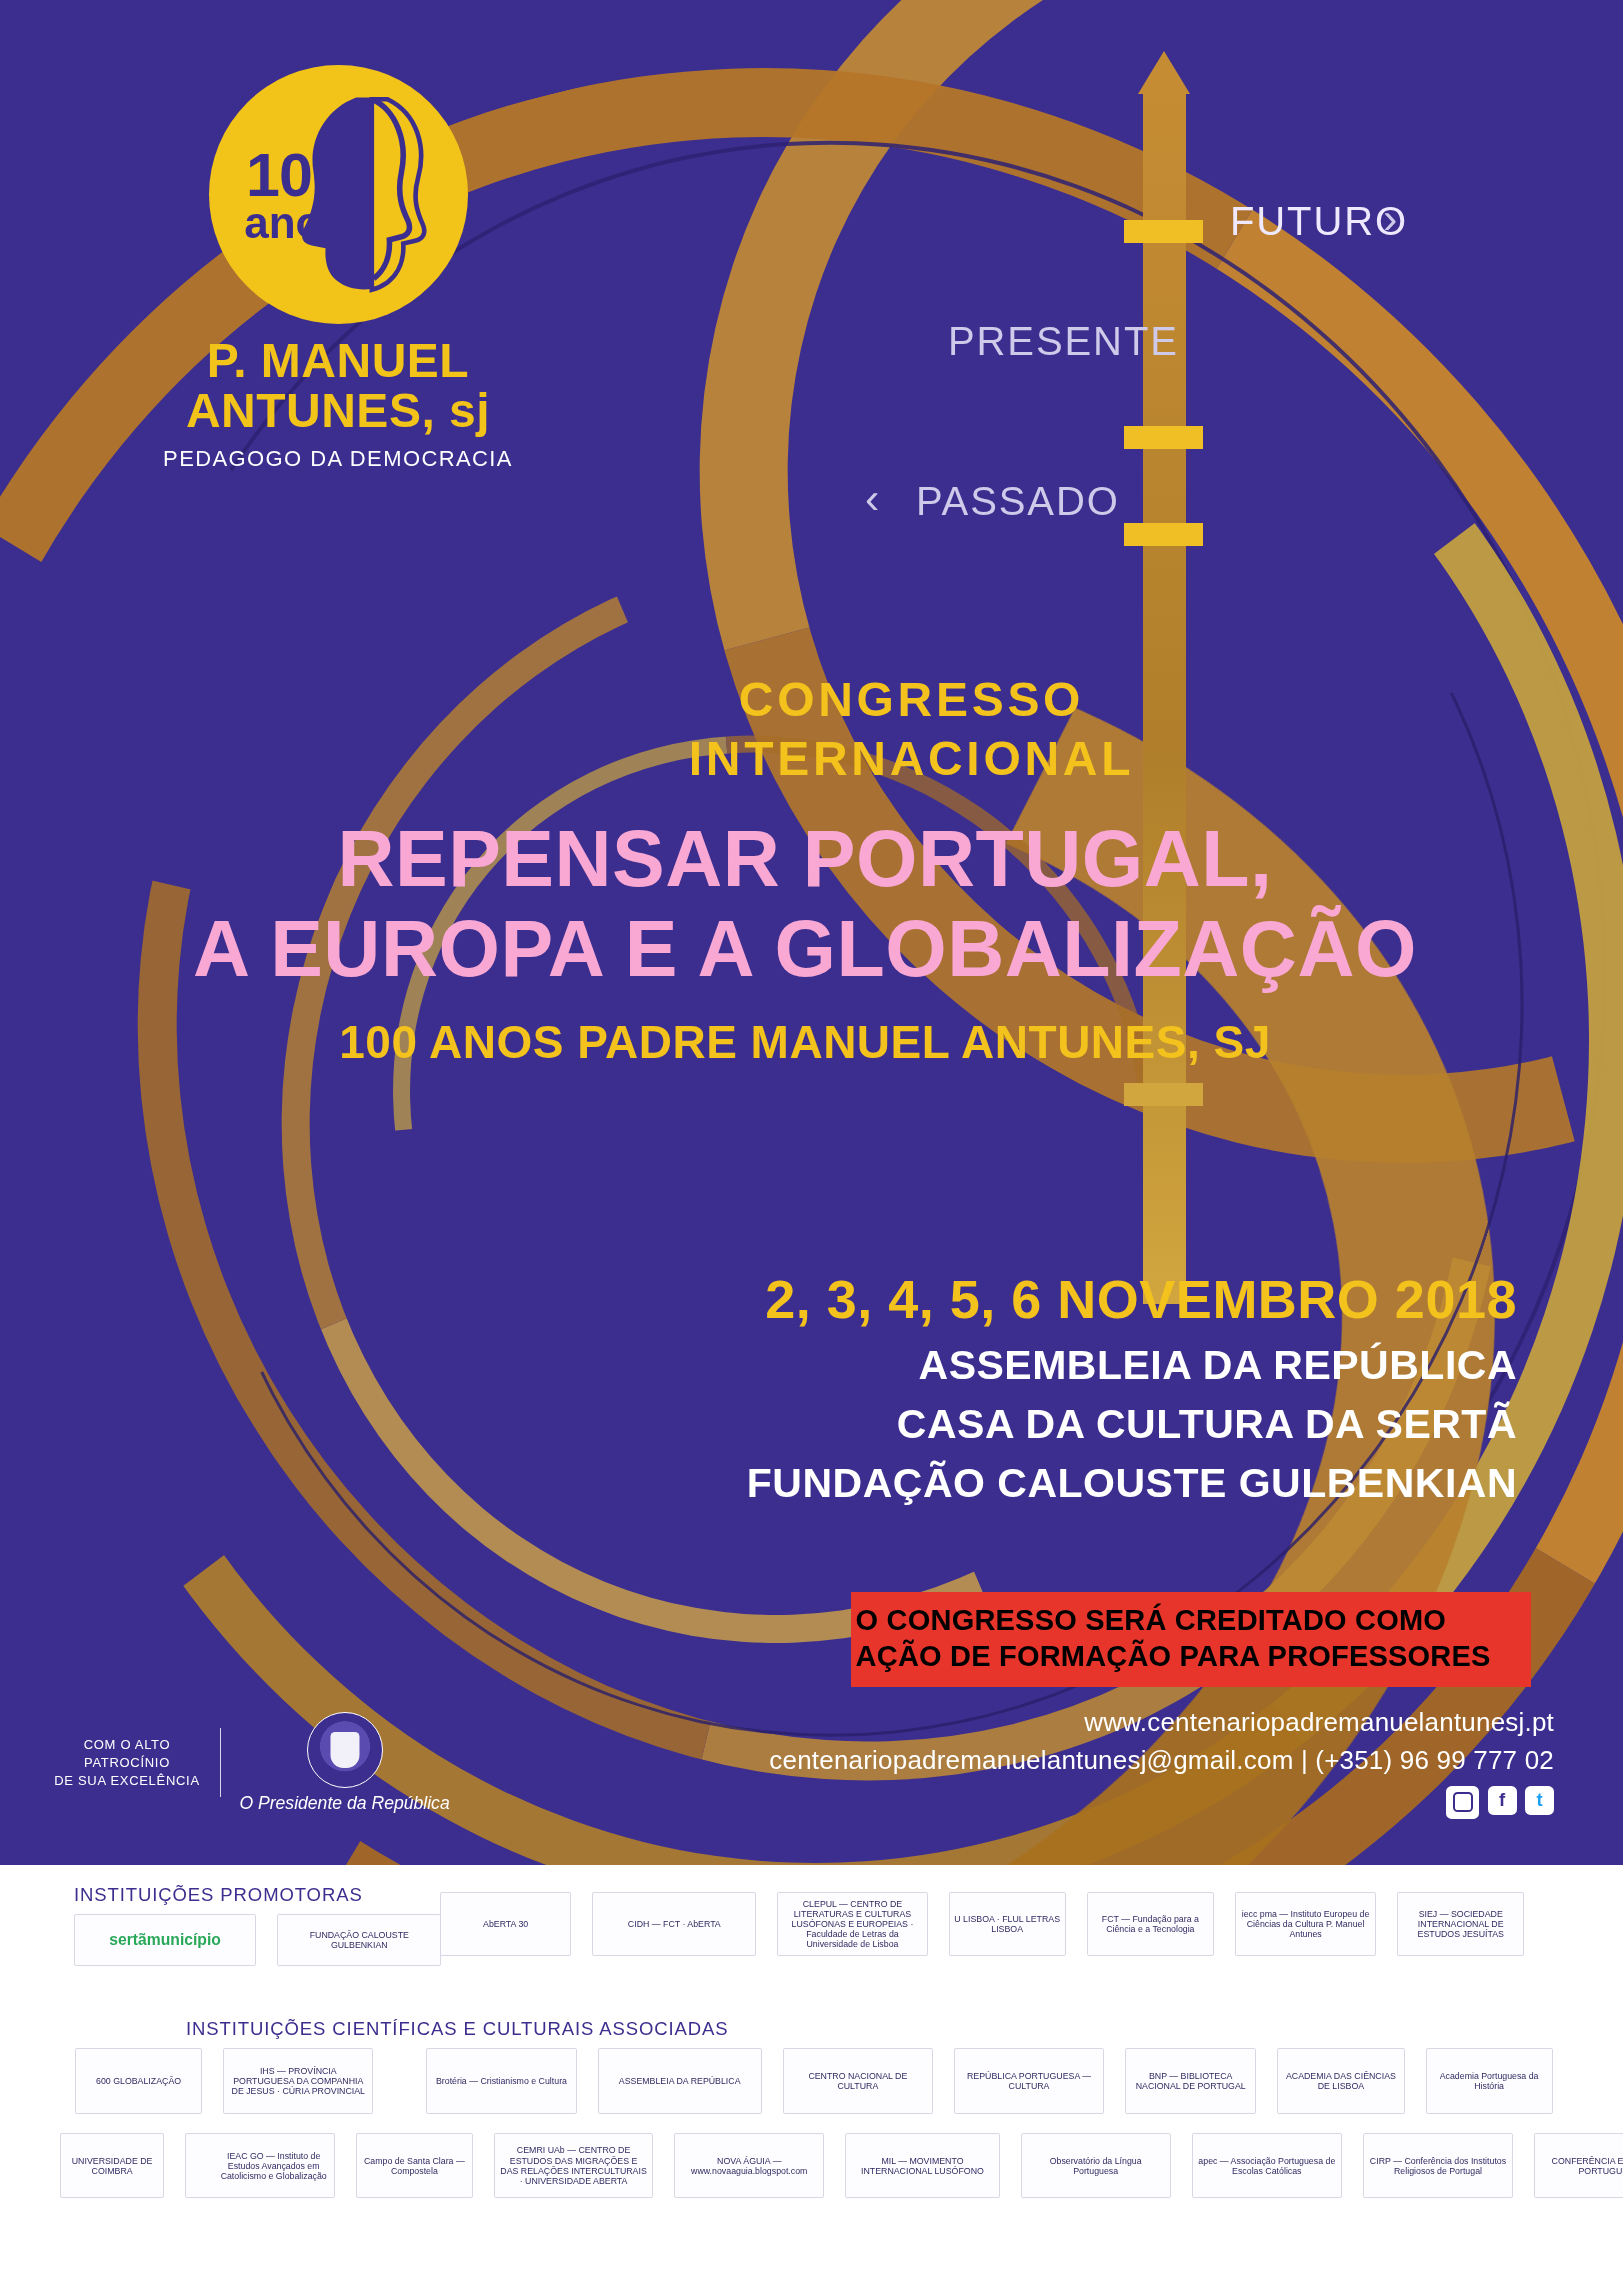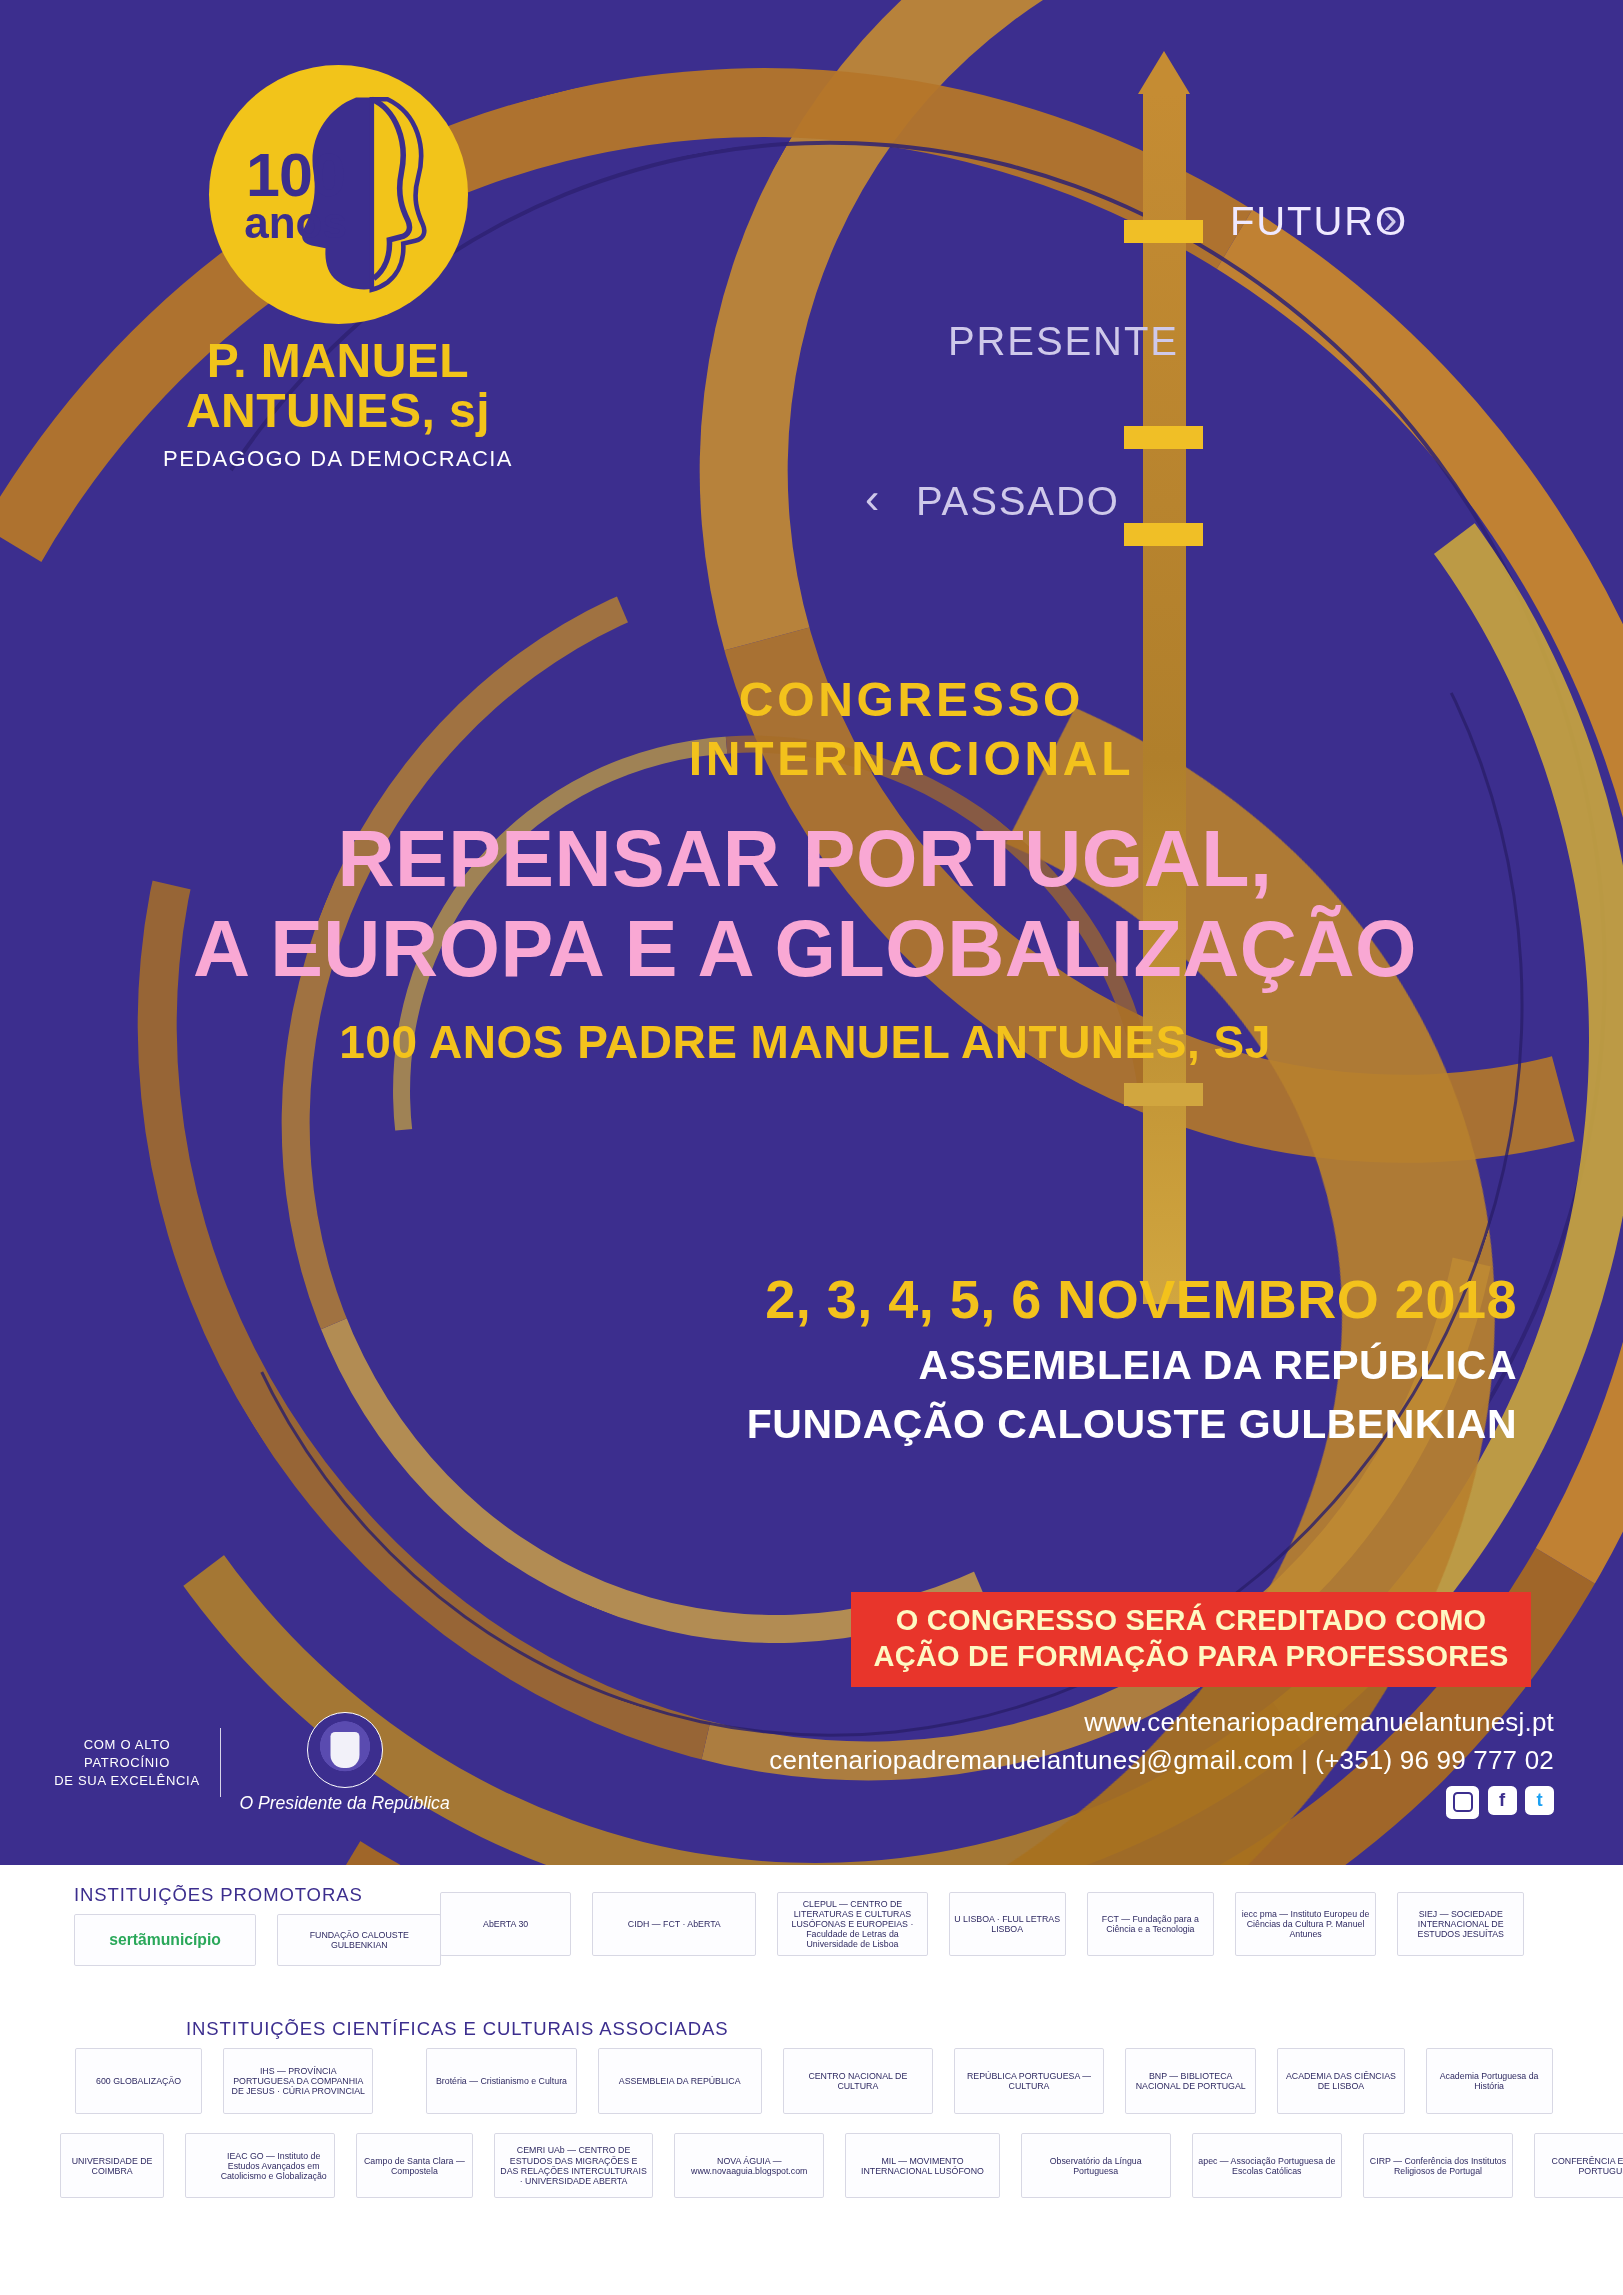--- a/index.html
+++ b/index.html
@@ -283,25 +283,24 @@
     letter-spacing: 0.5px;
   }
 
   
   .red-banner {
     position: absolute;
     left: 851px;
     top: 1592px;
     width: 671px;
     background: #e8352b;
-    color: #fef9c3;
+    color: #000000;
     font-weight: bold;
     font-size: 29px;
     line-height: 1.25;
-    text-align: center;
     padding: 10.2px 4.6px 12px 4.6px;
     letter-spacing: 0.2px;
   }
 
   
   .patron {
     position: absolute;
     left: 53px;
     top: 1712px;
     width: 509px;
@@ -478,20 +477,21 @@
       <div class="title-main">
         <div>REPENSAR PORTUGAL,</div>
         <div>A EUROPA E A GLOBALIZAÇÃO</div>
       </div>
       <div class="title-sub">100 ANOS PADRE MANUEL ANTUNES, SJ</div>
     </div>
 
     <div class="dates">
       <div class="d-main">2, 3, 4, 5, 6 NOVEMBRO 2018</div>
       <div class="venue">ASSEMBLEIA DA REPÚBLICA</div>
+      <div class="venue">CASA DA CULTURA DA SERTÃ</div>
       <div class="venue">FUNDAÇÃO CALOUSTE GULBENKIAN</div>
     </div>
 
     <div class="red-banner">
       <div>O CONGRESSO SERÁ CREDITADO COMO</div>
       <div>AÇÃO DE FORMAÇÃO PARA PROFESSORES</div>
     </div>
 
     <div class="patron">
       <div class="patron-text">

